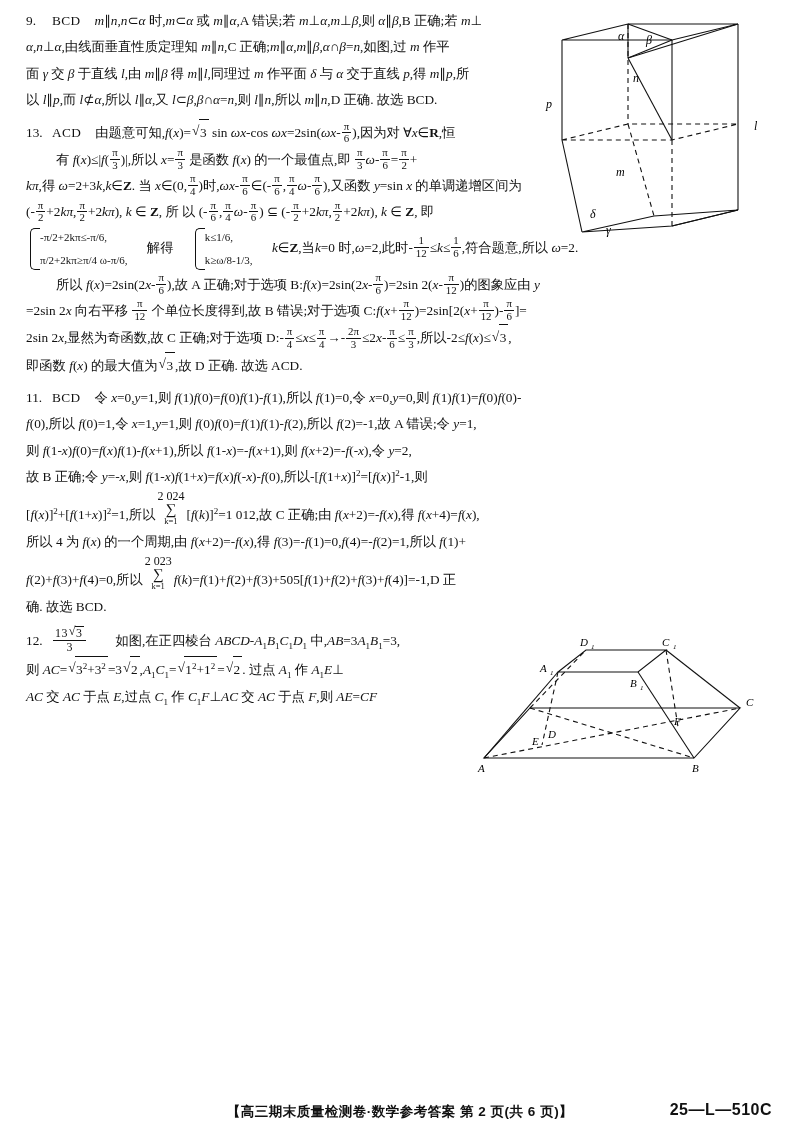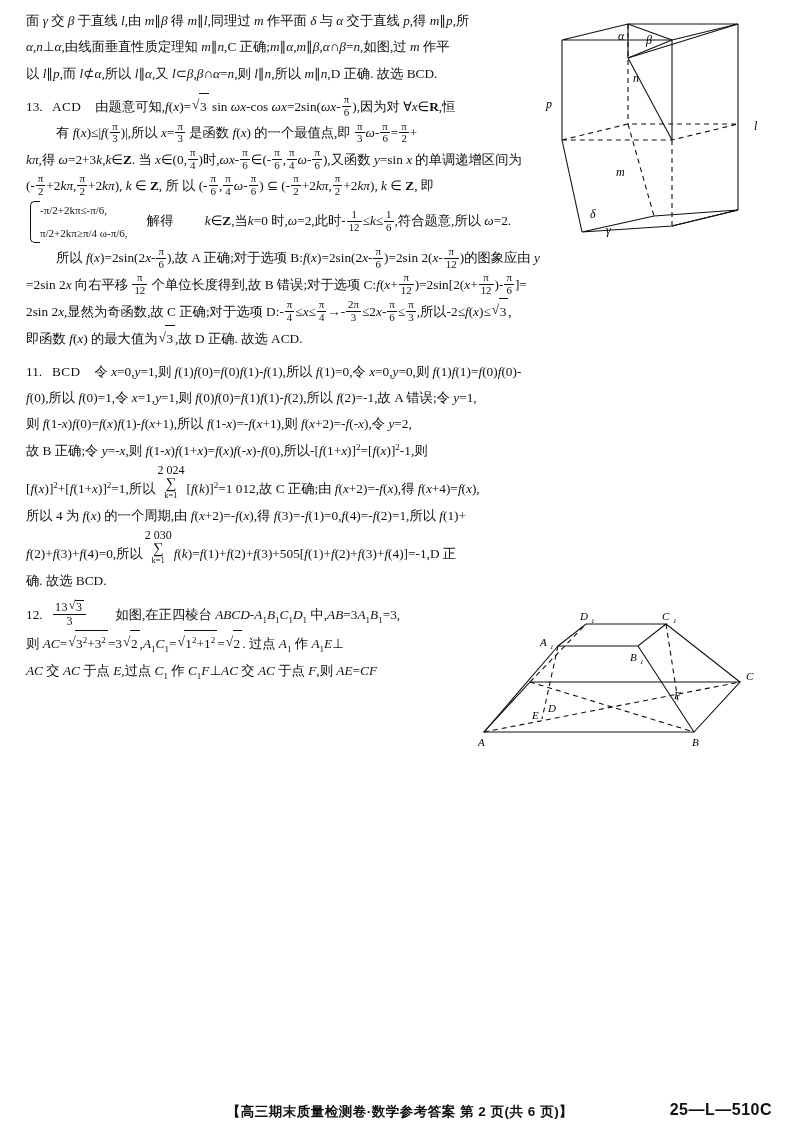--- a/index.html
+++ b/index.html
@@ -194,24 +194,27 @@
       <text x="104" y="34" font-size="12" font-style="italic" font-family="Liberation Serif, serif">β</text>
       <text x="91" y="72" font-size="12" font-style="italic" font-family="Liberation Serif, serif">n</text>
       <text x="4" y="98" font-size="12" font-style="italic" font-family="Liberation Serif, serif">p</text>
       <text x="212" y="120" font-size="12" font-style="italic" font-family="Liberation Serif, serif">l</text>
       <text x="74" y="166" font-size="12" font-style="italic" font-family="Liberation Serif, serif">m</text>
       <text x="48" y="208" font-size="12" font-style="italic" font-family="Liberation Serif, serif">δ</text>
       <text x="64" y="224" font-size="12" font-style="italic" font-family="Liberation Serif, serif">γ</text>
     </svg>
 
     <div class="qline">
+      <span class="qnum">9.</span><span class="ans">BCD</span><span class="sp"></span><i>m</i>∥<i>n</i>,<i>n</i>⊂<i>α</i> 时,<i>m</i>⊂<i>α</i> 或 <i>m</i>∥<i>α</i>,A 错误;若 <i>m</i>⊥<i>α</i>,<i>m</i>⊥<i>β</i>,则 <i>α</i>∥<i>β</i>,B 正确;若 <i>m</i>⊥
+    </div>
+    <div class="qline">
+      <i>α</i>,<i>n</i>⊥<i>α</i>,由线面垂直性质定理知 <i>m</i>∥<i>n</i>,C 正确;<i>m</i>∥<i>α</i>,<i>m</i>∥<i>β</i>,<i>α</i>∩<i>β</i>=<i>n</i>,如图,过 <i>m</i> 作平
+    </div>
+    <div class="qline">
       面 <i>γ</i> 交 <i>β</i> 于直线 <i>l</i>,由 <i>m</i>∥<i>β</i> 得 <i>m</i>∥<i>l</i>,同理过 <i>m</i> 作平面 <i>δ</i> 与 <i>α</i> 交于直线 <i>p</i>,得 <i>m</i>∥<i>p</i>,所
-    </div>
-    <div class="qline">
-      <i>α</i>,<i>n</i>⊥<i>α</i>,由线面垂直性质定理知 <i>m</i>∥<i>n</i>,C 正确;<i>m</i>∥<i>α</i>,<i>m</i>∥<i>β</i>,<i>α</i>∩<i>β</i>=<i>n</i>,如图,过 <i>m</i> 作平
     </div>
     <div class="qline">
       以 <i>l</i>∥<i>p</i>,而 <i>l</i>⊄<i>α</i>,所以 <i>l</i>∥<i>α</i>,又 <i>l</i>⊂<i>β</i>,<i>β</i>∩<i>α</i>=<i>n</i>,则 <i>l</i>∥<i>n</i>,所以 <i>m</i>∥<i>n</i>,D 正确. 故选 BCD.
     </div>
   </div>
 
   <div class="qblock">
     <div class="qline q10-head">
       <span class="qnum">13.</span><span class="ans">ACD</span><span class="sp"></span>由题意可知,<i>f</i>(<i>x</i>)=<span class="sqrt"><span>3</span></span> sin <i>ωx</i>-cos <i>ωx</i>=2sin(<i>ωx</i>-<span class="frac"><span>π</span><span class="den">6</span></span>),因为对 ∀<i>x</i>∈<b>R</b>,恒
     </div>
@@ -223,20 +226,24 @@
     </div>
     <div class="qline">
       (-<span class="frac"><span>π</span><span class="den">2</span></span>+2<i>kπ</i>,<span class="frac"><span>π</span><span class="den">2</span></span>+2<i>kπ</i>), <i>k</i> ∈ <b>Z</b>, 所 以 (-<span class="frac"><span>π</span><span class="den">6</span></span>,<span class="frac"><span>π</span><span class="den">4</span></span><i>ω</i>-<span class="frac"><span>π</span><span class="den">6</span></span>) ⊆ (-<span class="frac"><span>π</span><span class="den">2</span></span>+2<i>kπ</i>,<span class="frac"><span>π</span><span class="den">2</span></span>+2<i>kπ</i>), <i>k</i> ∈ <b>Z</b>, 即
     </div>
     <div class="qline">
       <span class="cases">
         <span class="row">-π/2+2kπ≤-π/6,</span>
         <span class="row">π/2+2kπ≥π/4 ω-π/6,</span>
       </span>
       <span class="sp"></span><span>解得</span><span class="sp"></span>
+      <span class="cases">
+        <span class="row">k≤1/6,</span>
+        <span class="row">k≥ω/8-1/3,</span>
+      </span>
       <span class="sp"></span><i>k</i>∈<b>Z</b>,当<i>k</i>=0 时,<i>ω</i>=2,此时-<span class="frac"><span>1</span><span class="den">12</span></span>≤<i>k</i>≤<span class="frac"><span>1</span><span class="den">6</span></span>,符合题意,所以 <i>ω</i>=2.
     </div>
     <div class="qline">
       <span class="ind1"></span>所以 <i>f</i>(<i>x</i>)=2sin(2<i>x</i>-<span class="frac"><span>π</span><span class="den">6</span></span>),故 A 正确;对于选项 B:<i>f</i>(<i>x</i>)=2sin(2<i>x</i>-<span class="frac"><span>π</span><span class="den">6</span></span>)=2sin 2(<i>x</i>-<span class="frac"><span>π</span><span class="den">12</span></span>)的图象应由 <i>y</i>
     </div>
     <div class="qline">
       =2sin 2<i>x</i> 向右平移 <span class="frac"><span>π</span><span class="den">12</span></span> 个单位长度得到,故 B 错误;对于选项 C:<i>f</i>(<i>x</i>+<span class="frac"><span>π</span><span class="den">12</span></span>)=2sin[2(<i>x</i>+<span class="frac"><span>π</span><span class="den">12</span></span>)-<span class="frac"><span>π</span><span class="den">6</span></span>]=
     </div>
     <div class="qline">
       2sin 2<i>x</i>,显然为奇函数,故 C 正确;对于选项 D:-<span class="frac"><span>π</span><span class="den">4</span></span>≤<i>x</i>≤<span class="frac"><span>π</span><span class="den">4</span></span>→-<span class="frac"><span>2π</span><span class="den">3</span></span>≤2<i>x</i>-<span class="frac"><span>π</span><span class="den">6</span></span>≤<span class="frac"><span>π</span><span class="den">3</span></span>,所以-2≤<i>f</i>(<i>x</i>)≤<span class="sqrt"><span>3</span></span>,
@@ -259,21 +266,21 @@
     <div class="qline">
       故 B 正确;令 <i>y</i>=-<i>x</i>,则 <i>f</i>(1-<i>x</i>)<i>f</i>(1+<i>x</i>)=<i>f</i>(<i>x</i>)<i>f</i>(-<i>x</i>)-<i>f</i>(0),所以-[<i>f</i>(1+<i>x</i>)]<sup>2</sup>=[<i>f</i>(<i>x</i>)]<sup>2</sup>-1,则
     </div>
     <div class="qline">
       [<i>f</i>(<i>x</i>)]<sup>2</sup>+[<i>f</i>(1+<i>x</i>)]<sup>2</sup>=1,所以<span class="bigsum"><span class="top">2 024</span><span class="sig">∑</span><span class="bot">k=1</span></span>[<i>f</i>(<i>k</i>)]<sup>2</sup>=1 012,故 C 正确;由 <i>f</i>(<i>x</i>+2)=-<i>f</i>(<i>x</i>),得 <i>f</i>(<i>x</i>+4)=<i>f</i>(<i>x</i>),
     </div>
     <div class="qline">
       所以 4 为 <i>f</i>(<i>x</i>) 的一个周期,由 <i>f</i>(<i>x</i>+2)=-<i>f</i>(<i>x</i>),得 <i>f</i>(3)=-<i>f</i>(1)=0,<i>f</i>(4)=-<i>f</i>(2)=1,所以 <i>f</i>(1)+
     </div>
     <div class="qline">
-      <i>f</i>(2)+<i>f</i>(3)+<i>f</i>(4)=0,所以<span class="bigsum"><span class="top">2 030</span><span class="sig">∑</span><span class="bot">k=1</span></span><i>f</i>(<i>k</i>)=<i>f</i>(1)+<i>f</i>(2)+<i>f</i>(3)+505[<i>f</i>(1)+<i>f</i>(2)+<i>f</i>(3)+<i>f</i>(4)]=-1,D 正
+      <i>f</i>(2)+<i>f</i>(3)+<i>f</i>(4)=0,所以<span class="bigsum"><span class="top">2 023</span><span class="sig">∑</span><span class="bot">k=1</span></span><i>f</i>(<i>k</i>)=<i>f</i>(1)+<i>f</i>(2)+<i>f</i>(3)+505[<i>f</i>(1)+<i>f</i>(2)+<i>f</i>(3)+<i>f</i>(4)]=-1,D 正
     </div>
     <div class="qline">
       确. 故选 BCD.
     </div>
   </div>
 
   <div class="qblock q12">
     <svg class="fig-frustum" viewBox="0 0 300 140">
 
       <polygon points="14,126 224,126 270,76 60,76" fill="none" stroke="#111" stroke-width="1.1"></polygon>

